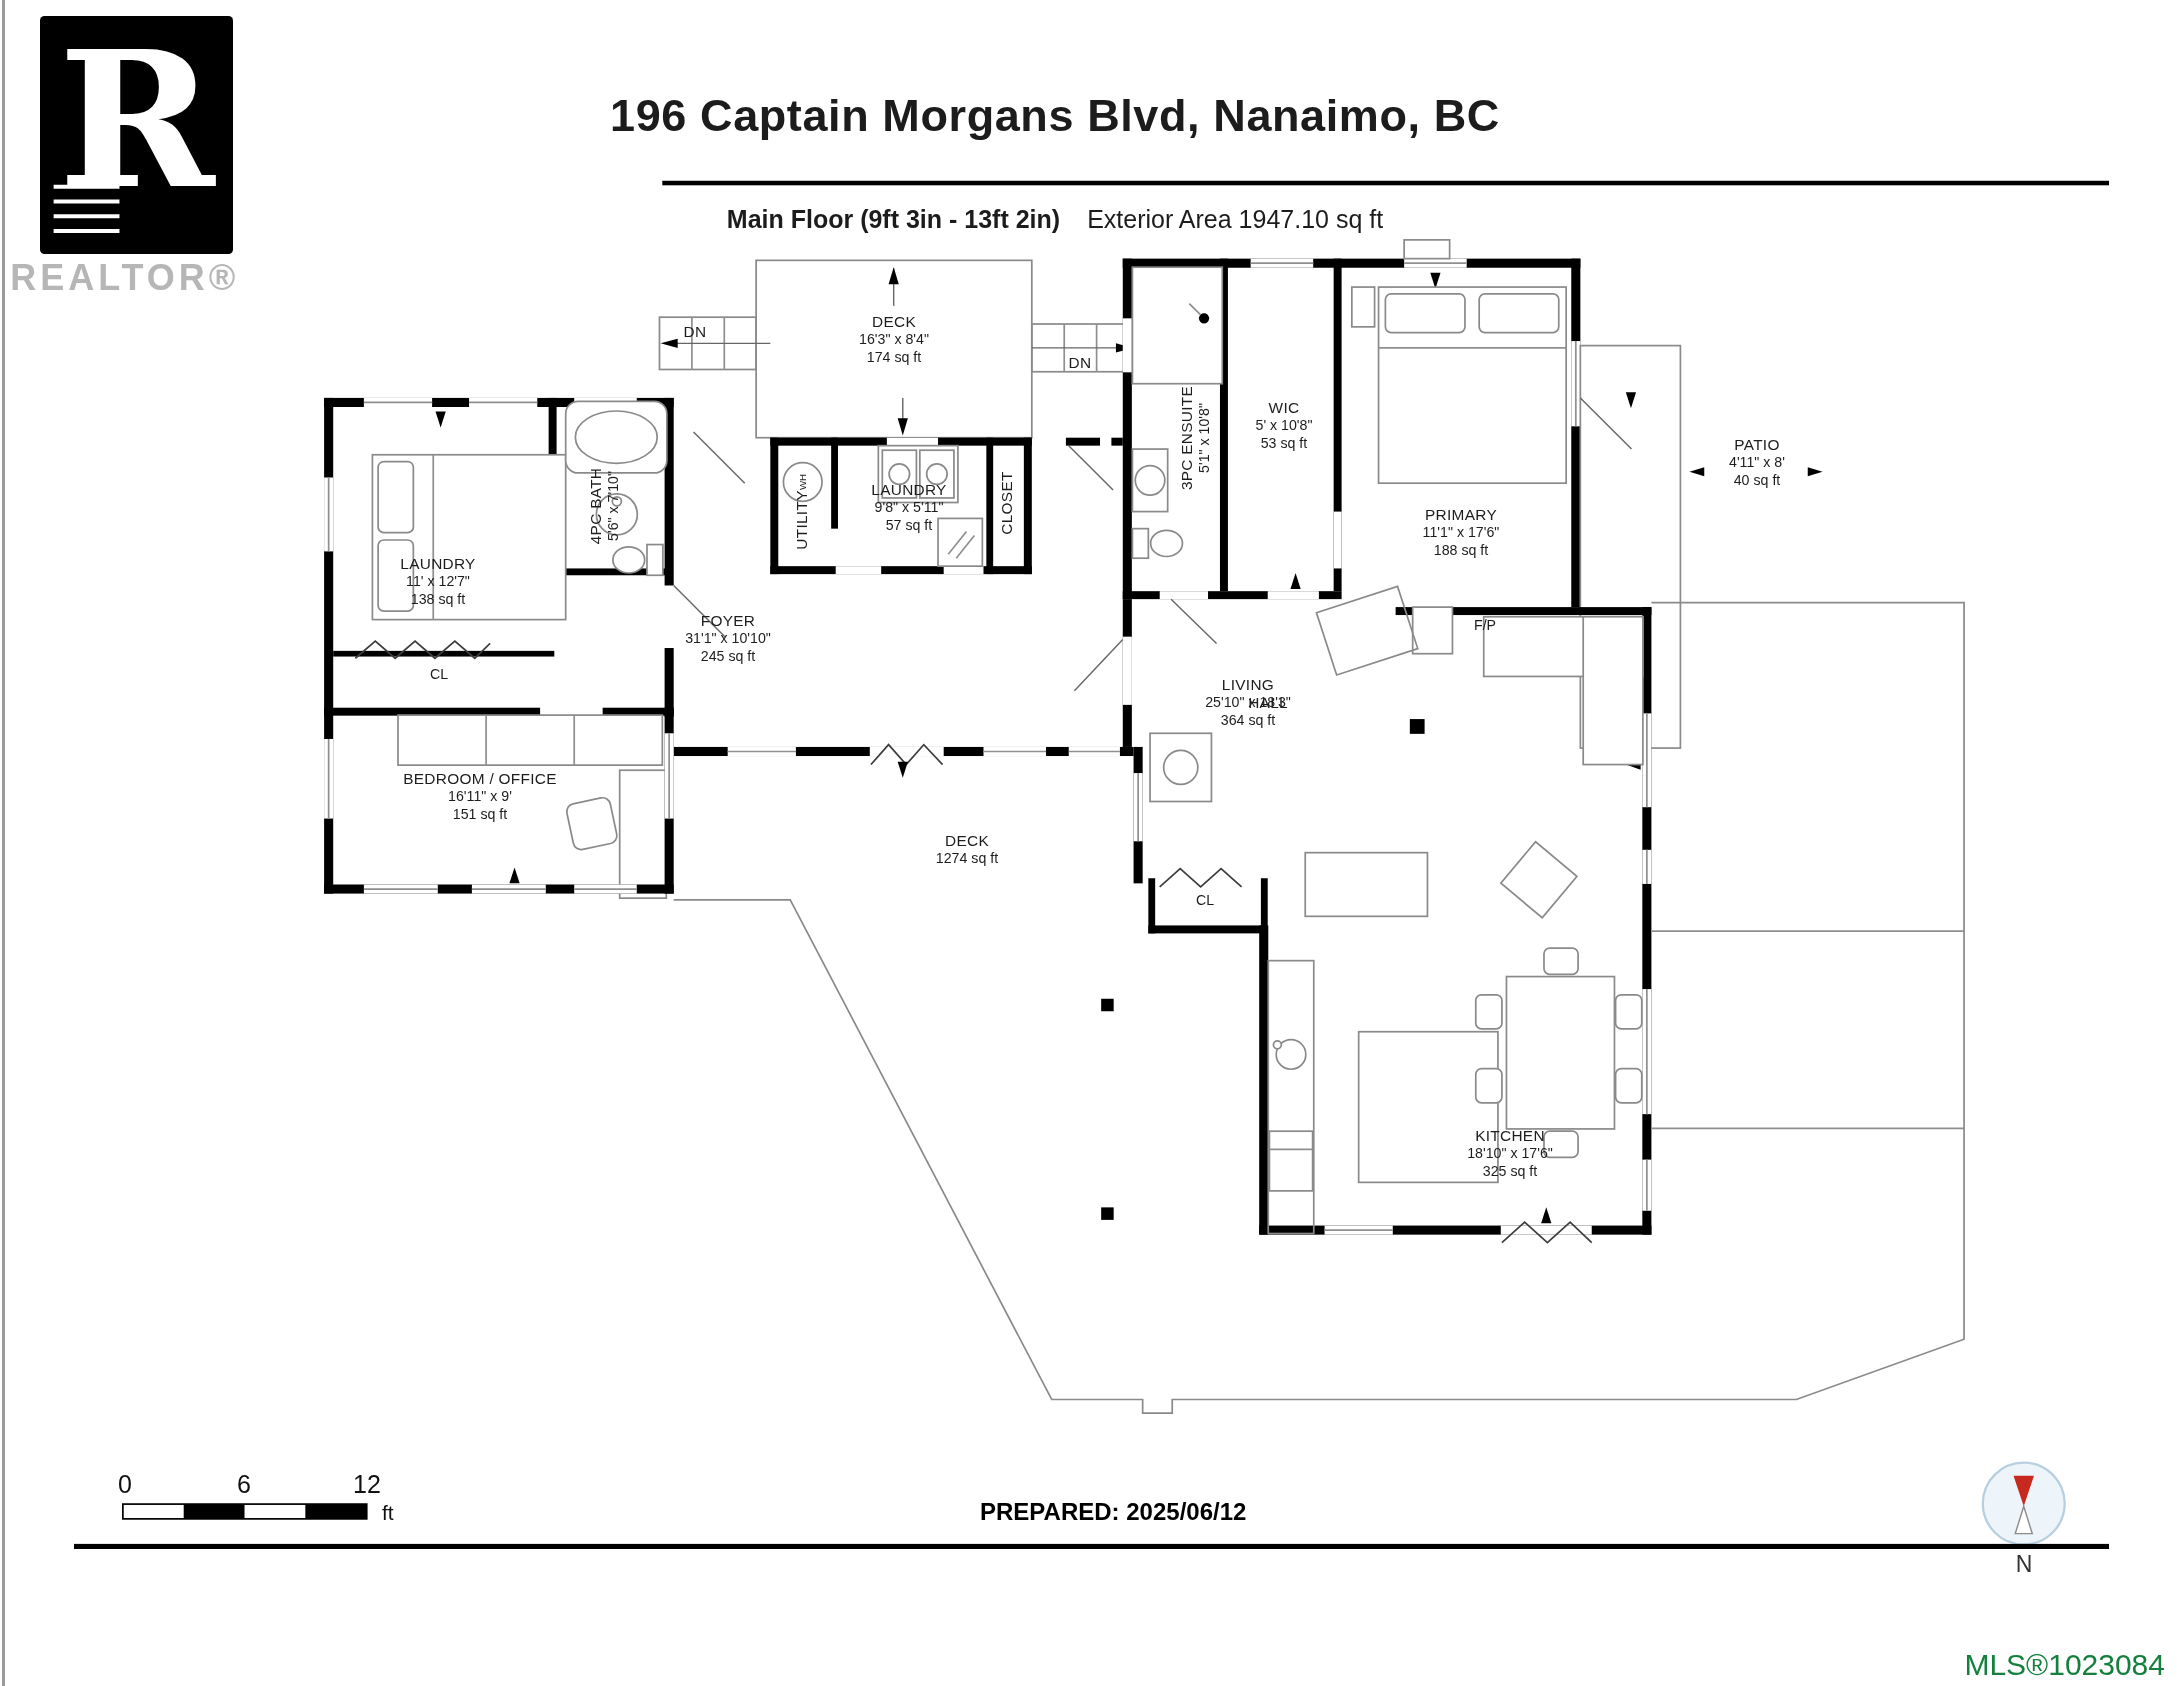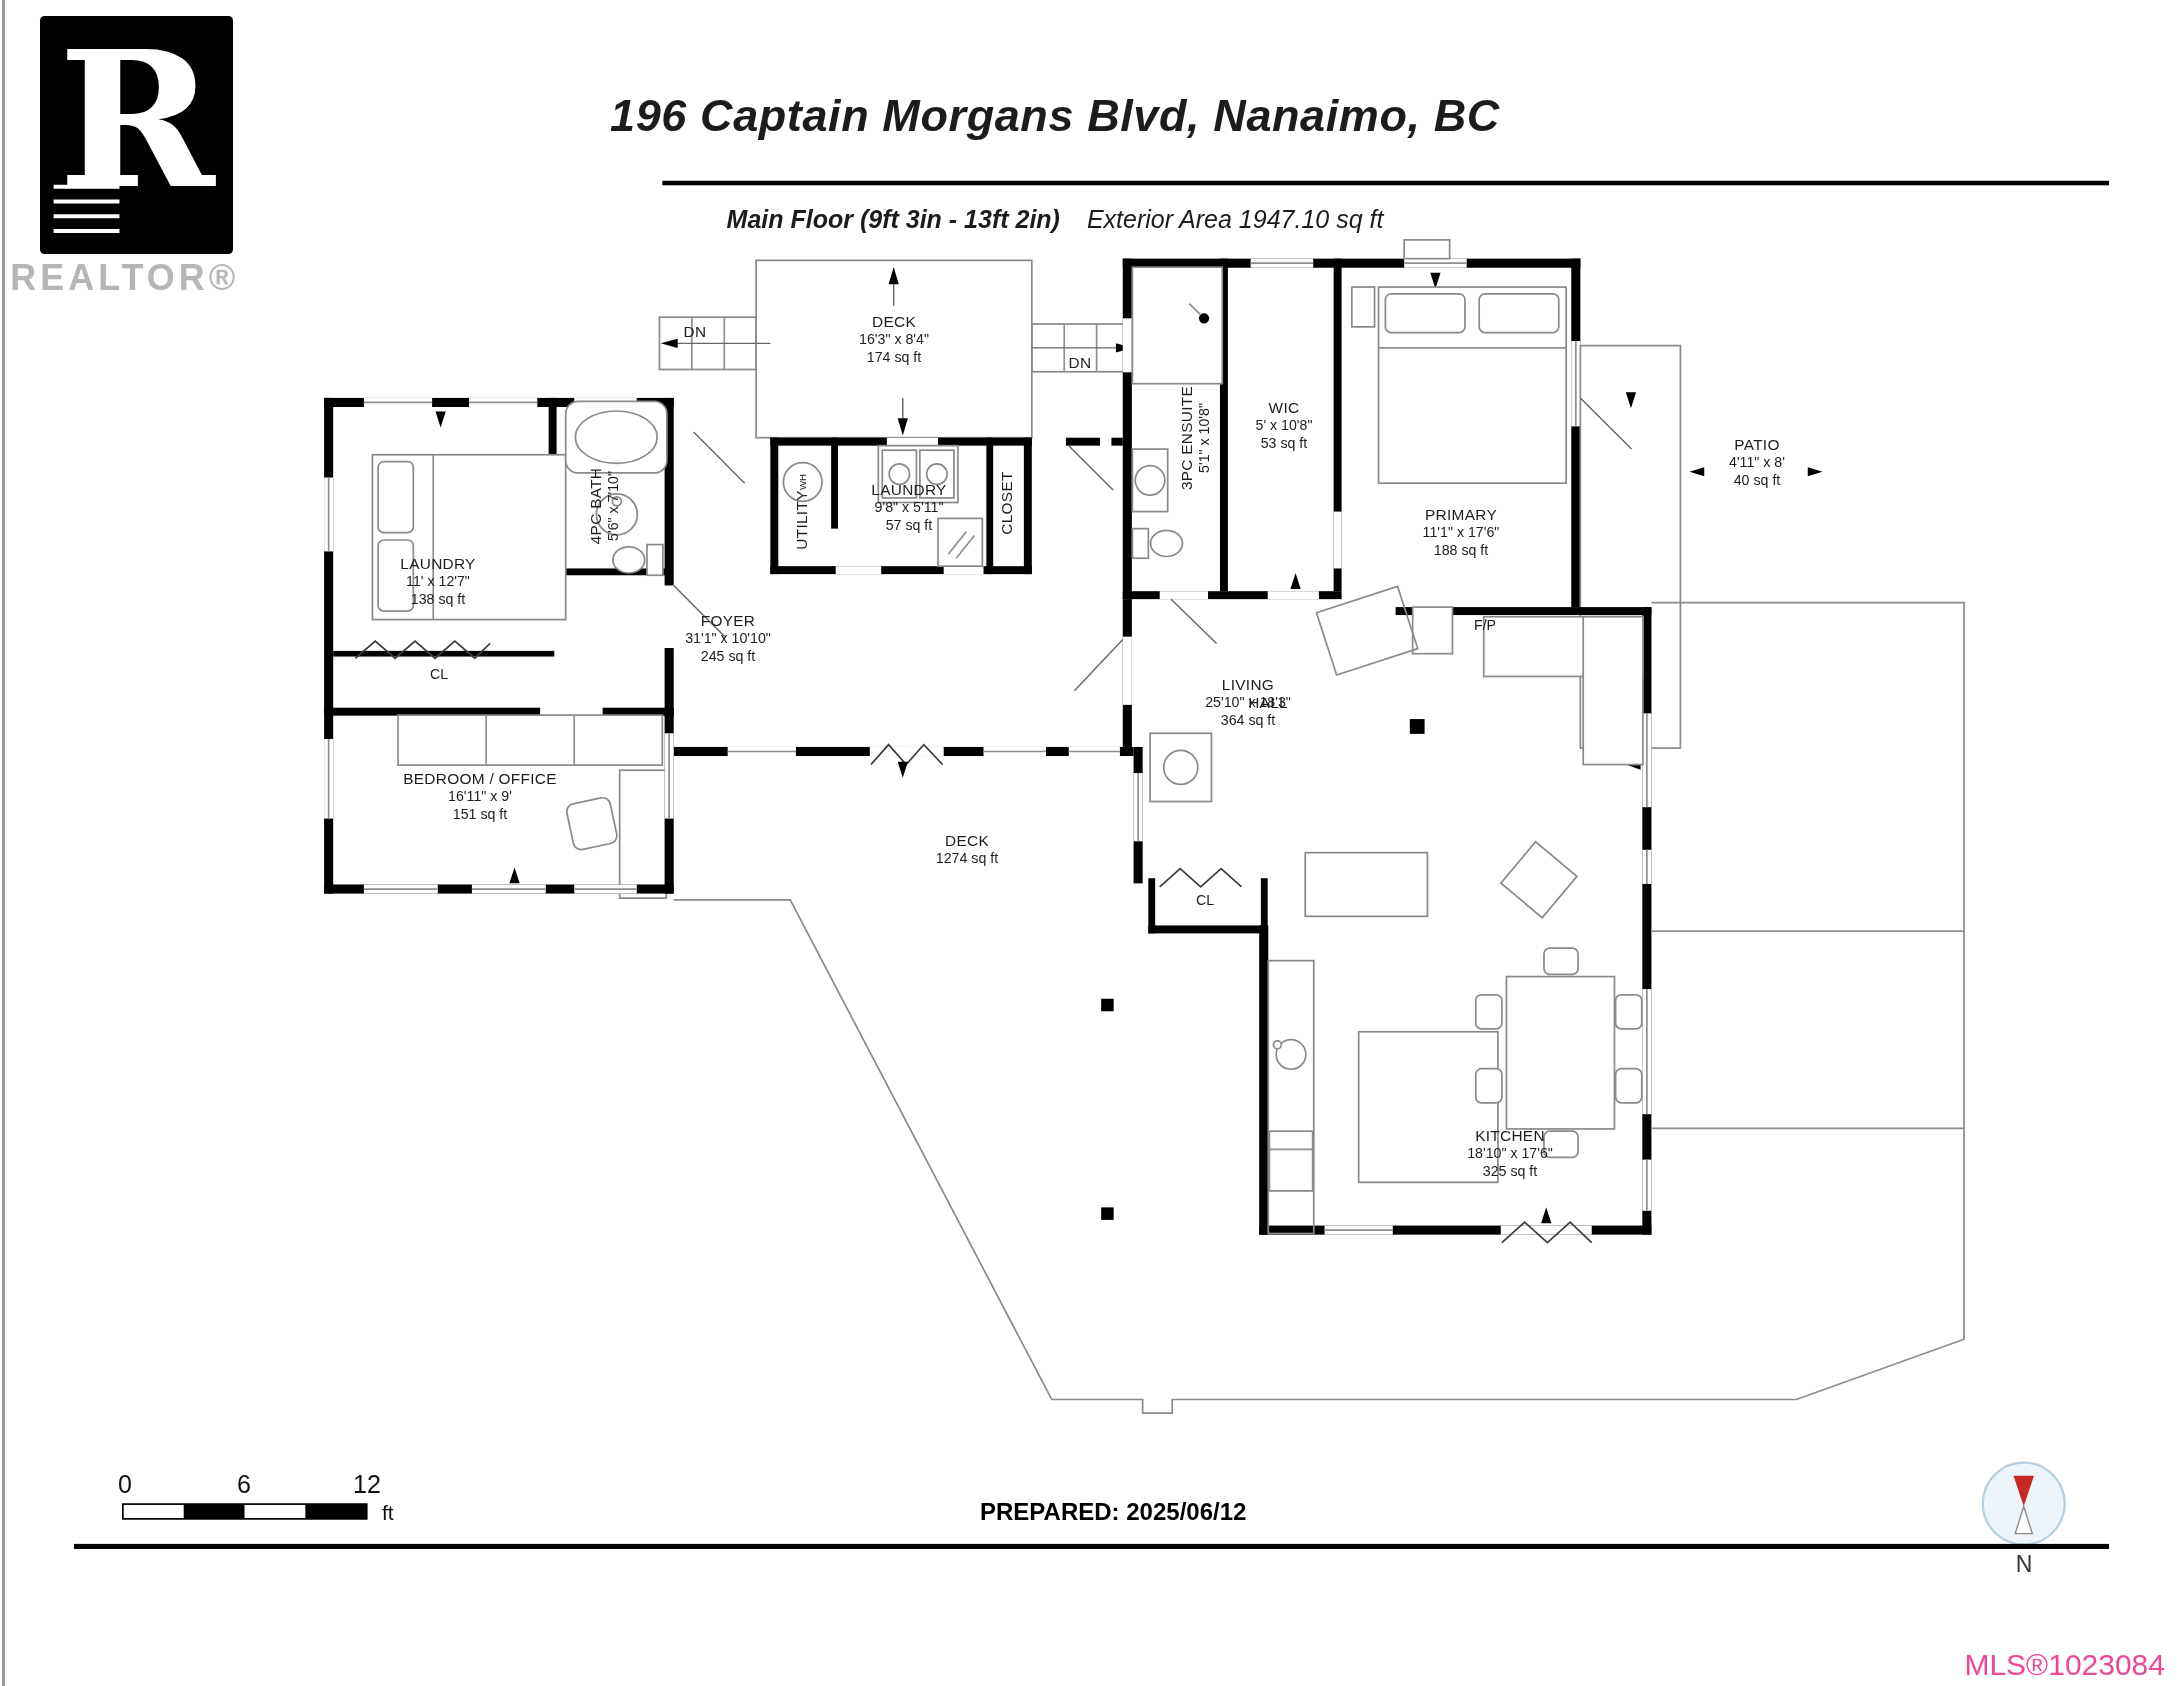--- a/index.html
+++ b/index.html
@@ -8,37 +8,37 @@
   .edge{position:absolute;left:2.3px;top:0;width:2.3px;height:100%;background:#9a9a9a;}
   svg{position:absolute;left:0;top:0;}
   .w{fill:#000;}
   .wn{fill:#fff;}
   .gl{stroke:#8f8f8f;stroke-width:3;fill:none;}
   .f{stroke:#8a8a8a;stroke-width:3;fill:#fff;}
   .fn{stroke:#8a8a8a;stroke-width:3;fill:none;}
   .d{stroke:#666;stroke-width:2.5;fill:none;}
   .z{stroke:#3d3d3d;stroke-width:3;fill:none;}
   .a{fill:#000;}
-  .txt{position:absolute;white-space:nowrap;font-style:italic;}
+  .txt{position:absolute;white-space:nowrap;}
   .title{font-size:45px;font-weight:bold;letter-spacing:0.6px;transform:translateX(-50%);}
   .sub{transform:translateX(-50%);font-size:25px;}
   .sub b{margin-right:27px;}
   .lbl{position:absolute;transform:translateX(-50%);text-align:center;line-height:1.24;color:#1d1d1d;}
   .nm{font-size:15.4px;letter-spacing:0.3px;}
   .dm{font-size:14.2px;}
   .vert{transform:translate(-50%,-50%) rotate(-90deg);}
   .tiny{font-size:9.7px;}
   .realtor{position:absolute;left:10.2px;top:257px;font-size:36px;font-weight:bold;
            color:#b6b6b6;letter-spacing:4px;}
   .prepared{position:absolute;left:980px;top:1498px;font-size:24px;font-weight:bold;color:#000000;}
   .scl{position:absolute;transform:translateX(-50%);font-size:25px;color:#111;}
   .ft{position:absolute;font-size:21px;color:#111;}
   .north{position:absolute;transform:translateX(-50%);font-size:23px;color:#333;}
   .disc{position:absolute;left:80px;top:1567px;font-size:21.6px;color:#161616;}
-  .mls{position:absolute;right:18px;top:1648px;font-size:30px;color:#ec4899;margin-left:28px;}
+  .mls{position:absolute;right:18px;top:1648px;font-size:30px;color:#15803d;margin-left:28px;}
   .logoR{position:absolute;left:40px;top:16px;width:193px;height:238px;background:#000;border-radius:4.5px;}
   .logoR .R{position:absolute;left:50%;top:10.2px;transform:translateX(-50%);
             font-family:"DejaVu Serif",serif;font-weight:bold;font-size:188px;line-height:1;color:#fff;}
 </style>
 </head>
 <body>
 
 <div class="page">
   <div class="edge"></div>
 

